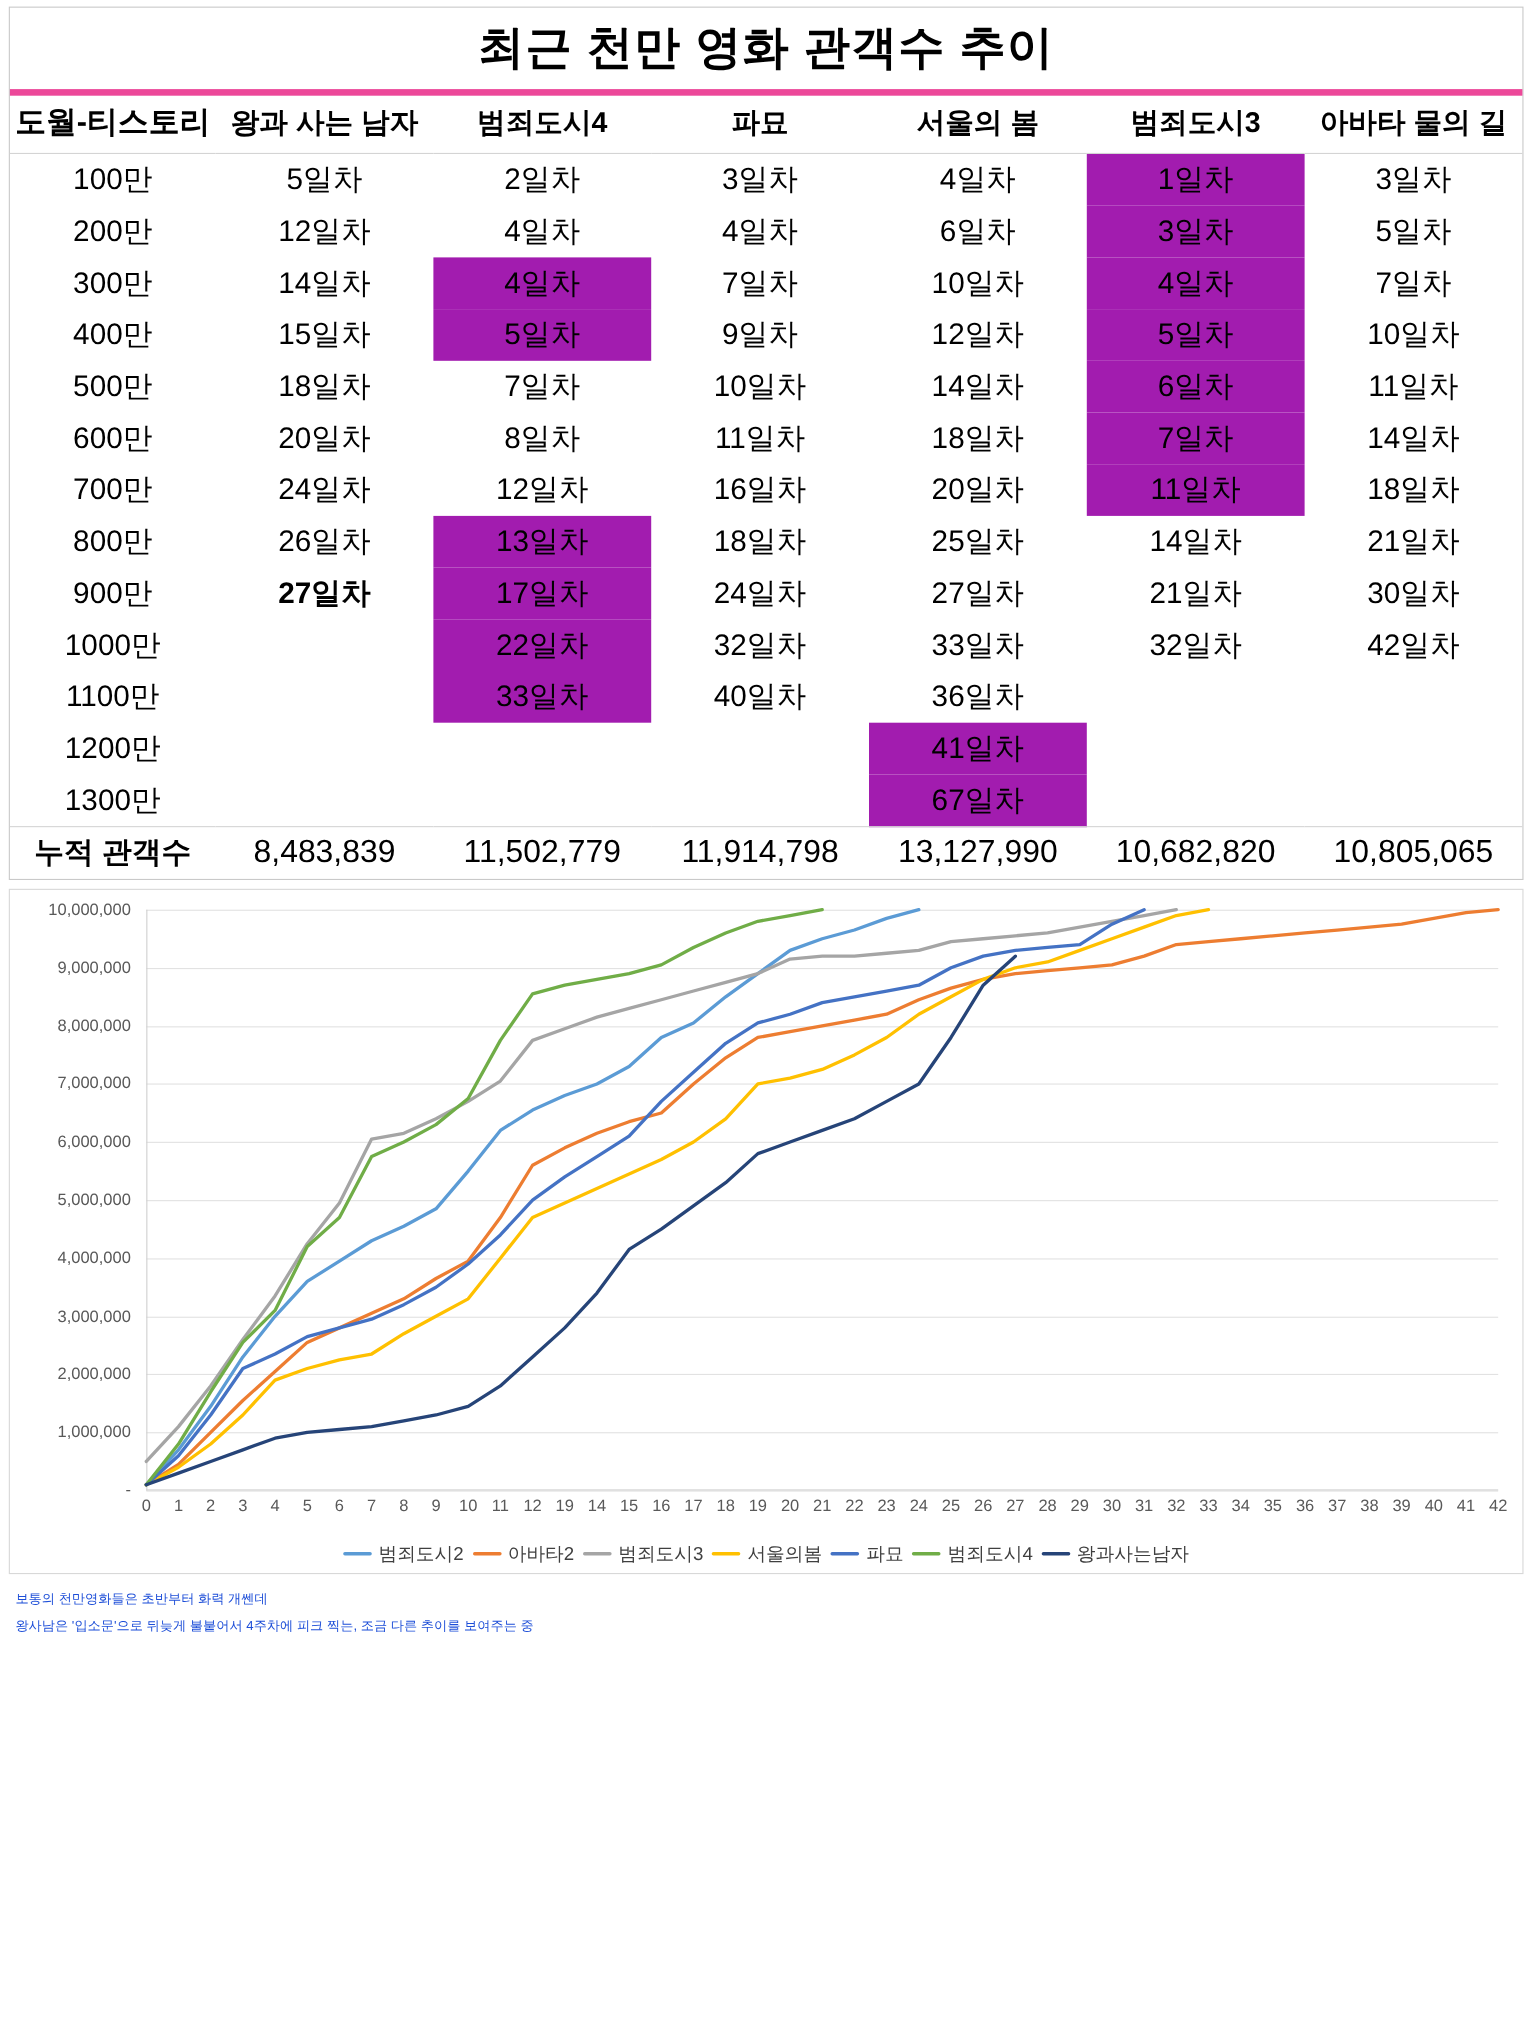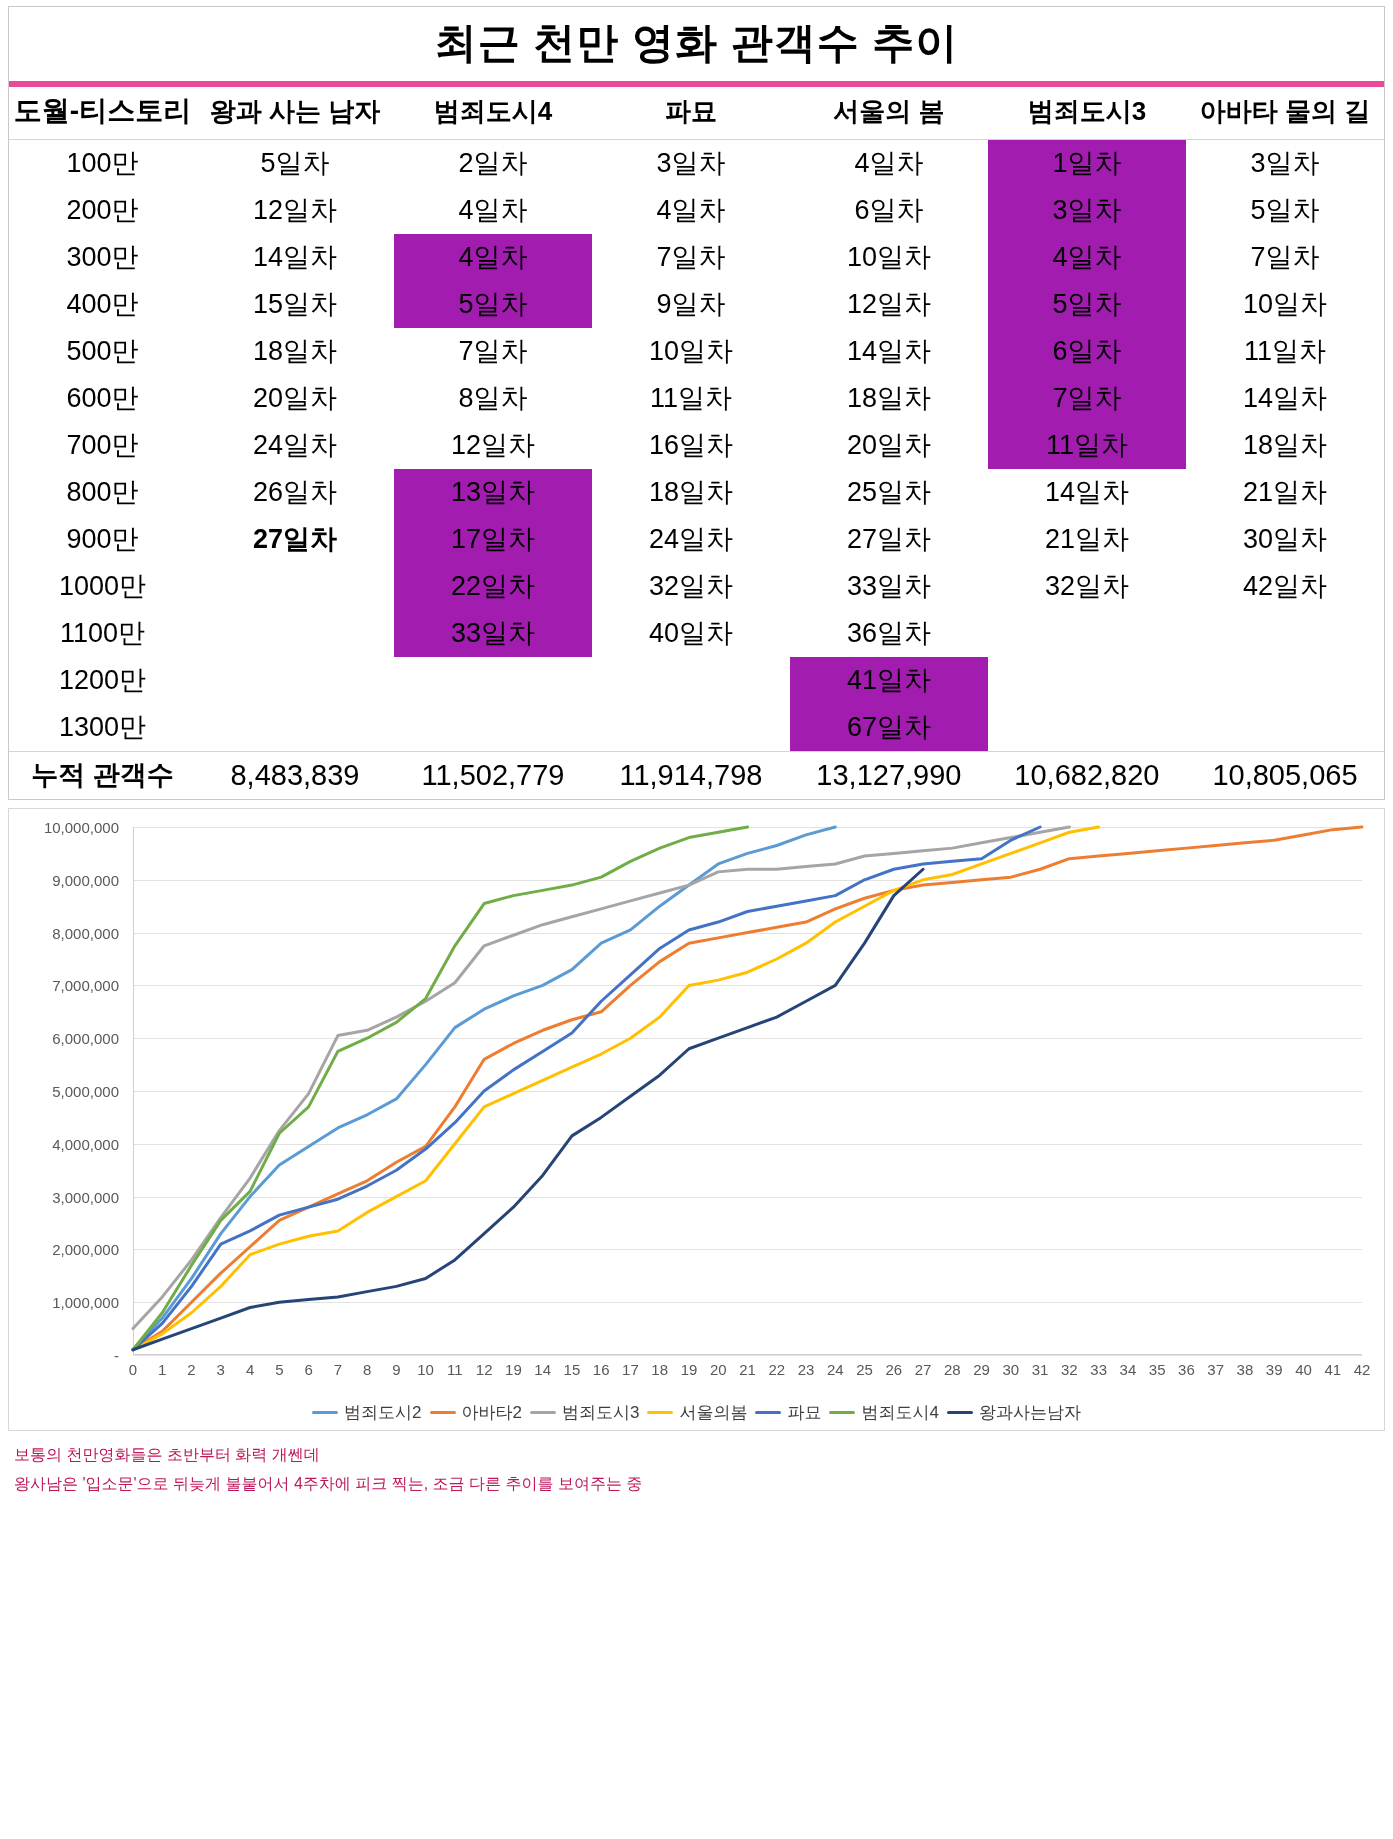--- a/index.html
+++ b/index.html
@@ -121,22 +121,22 @@
   .legend-item { display: flex; align-items: center; gap: 6px; }
   .legend-swatch { width: 26px; height: 3px; border-radius: 2px; }
   .legend-label { font-size: 17px; color: #3f3f3f; white-space: nowrap; }
 
   
   .notes {
     margin: 14px 10px 12px 14px;
   }
   .notes p {
     margin: 0 0 8px 0;
-    font-size: 16px;
-    color: #be185d;
+    font-size: 12px;
+    color: #1d4ed8;
   }
 </style>
 </head>
 <body>
 
 <div class="page">
 
   <div class="table-card">
     <div class="table-title">최근 천만 영화 관객수 추이</div>
     <table class="audience">

